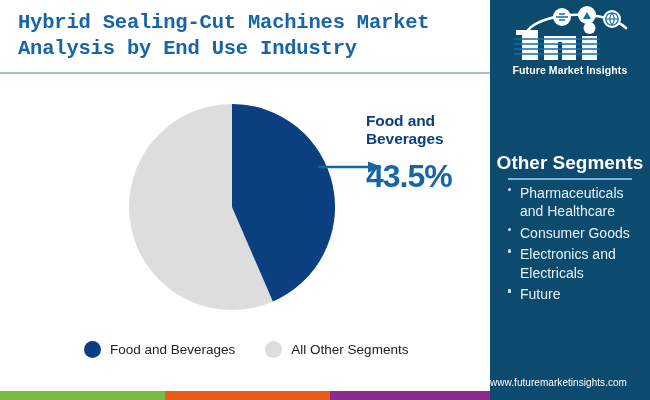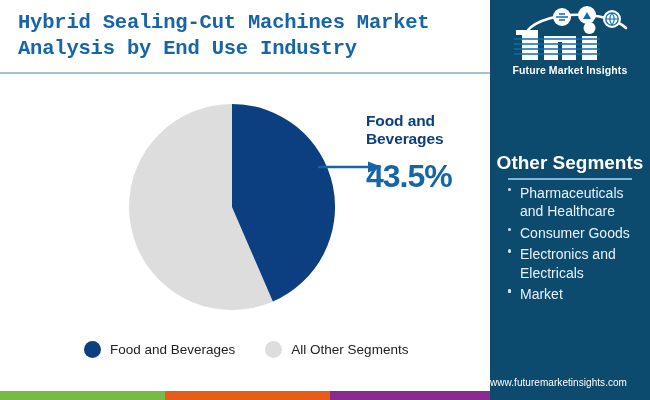--- a/index.html
+++ b/index.html
@@ -294,21 +294,21 @@
       </li>
       <li class="segment-item">
         <span class="segment-bullet"></span>
         <span>Electronics and Electricals</span>
       </li>
       <li class="segment-item">
         <span class="segment-bullet"></span>
       </li>
       <li class="segment-item">
         <span class="segment-bullet"></span>
-        <span>Market</span>
+        <span>Future</span>
       </li>
     </ul>
 
     <div class="footer-url">www.futuremarketinsights.com</div>
   </div>
 
   <div class="bottom-strip">
     <div class="strip-seg" style="width:165px;background:#76bc43"></div>
     <div class="strip-seg" style="width:165px;background:#ea5b18"></div>
     <div class="strip-seg" style="width:160px;background:#8d2a8f"></div>

